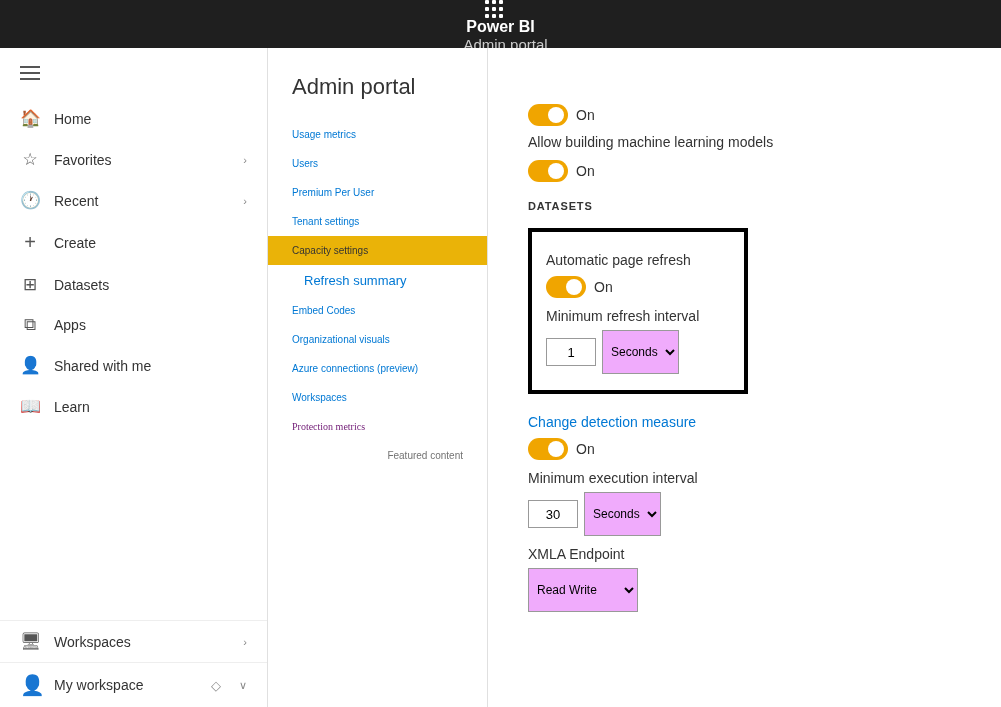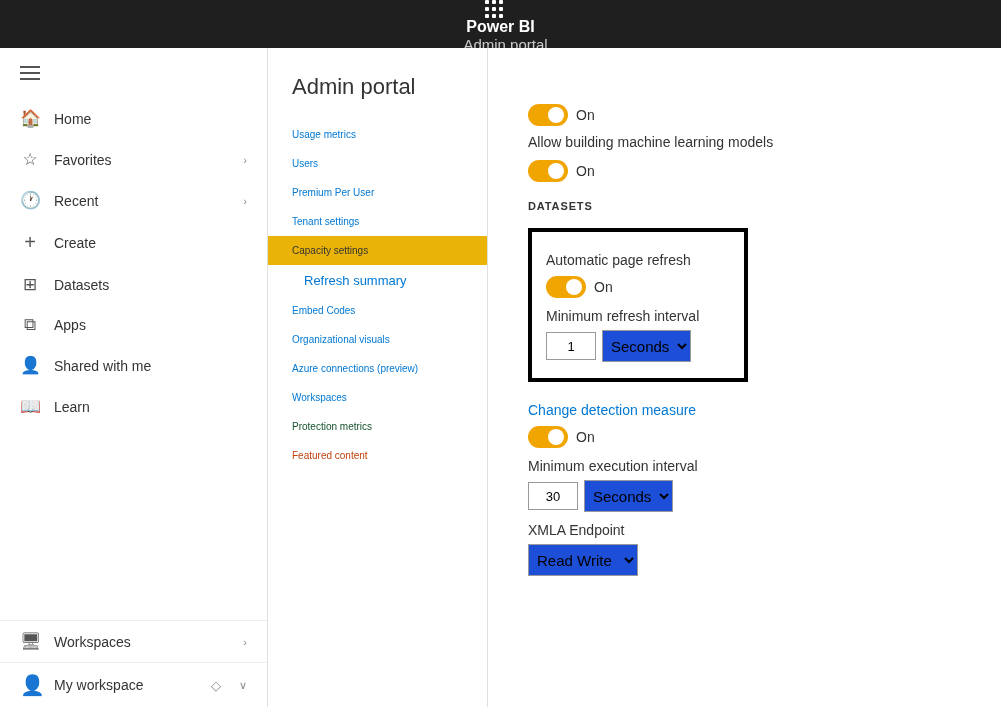--- a/index.html
+++ b/index.html
@@ -148,25 +148,25 @@
     .interval-row { display: flex; align-items: center; gap: 6px; margin: 6px 0; }
     .interval-input {
       width: 50px;
       height: 28px;
       border: 1px solid #999;
       padding: 0 6px;
       font-size: 13px;
       text-align: center;
     }
     .interval-select {
-      height: 32px;
+      height: 44px;
       border: 1px solid #999;
       padding: 0 4px;
-      font-size: 15px;
-      background: #1d4ed8;
+      font-size: 12px;
+      background: #f0abfc;
       cursor: pointer;
     }
 
     .on-text { color: #333; font-size: 14px; }
 
     .allow-text { color: #333; font-size: 14px; margin: 6px 0 10px; }
   </style>
 </head>
 <body>
 
@@ -256,22 +256,22 @@
     <a class="admin-nav-item">Usage metrics</a>
     <a class="admin-nav-item">Users</a>
     <a class="admin-nav-item">Premium Per User</a>
     <a class="admin-nav-item">Tenant settings</a>
     <a class="admin-nav-item active">Capacity settings</a>
     <a class="admin-nav-subitem">Refresh summary</a>
     <a class="admin-nav-item">Embed Codes</a>
     <a class="admin-nav-item">Organizational visuals</a>
     <a class="admin-nav-item">Azure connections (preview)</a>
     <a class="admin-nav-item">Workspaces</a>
-    <a class="admin-nav-item" style="color:#14532d;">Protection metrics</a>
-    <a class="admin-nav-item" style="color:#c2410c;">Featured content</a>
+    <a class="admin-nav-item" style="color:#701a75;font-family:Liberation Serif, serif;">Protection metrics</a>
+    <a class="admin-nav-item" style="color:#737373;text-align:right;">Featured content</a>
   </div>
 
   <div class="content">
 
     
     <div class="toggle-wrap">
       <label class="toggle">
 
         <span class="toggle-slider"></span>
       </label>

